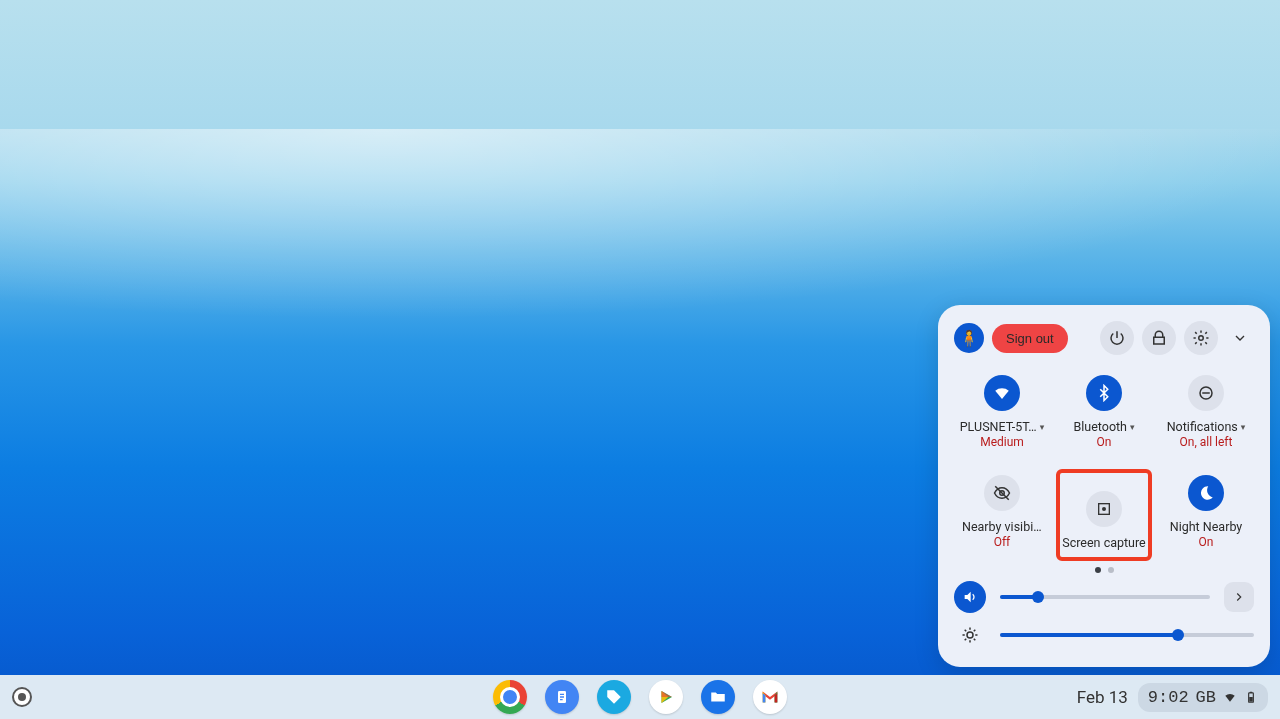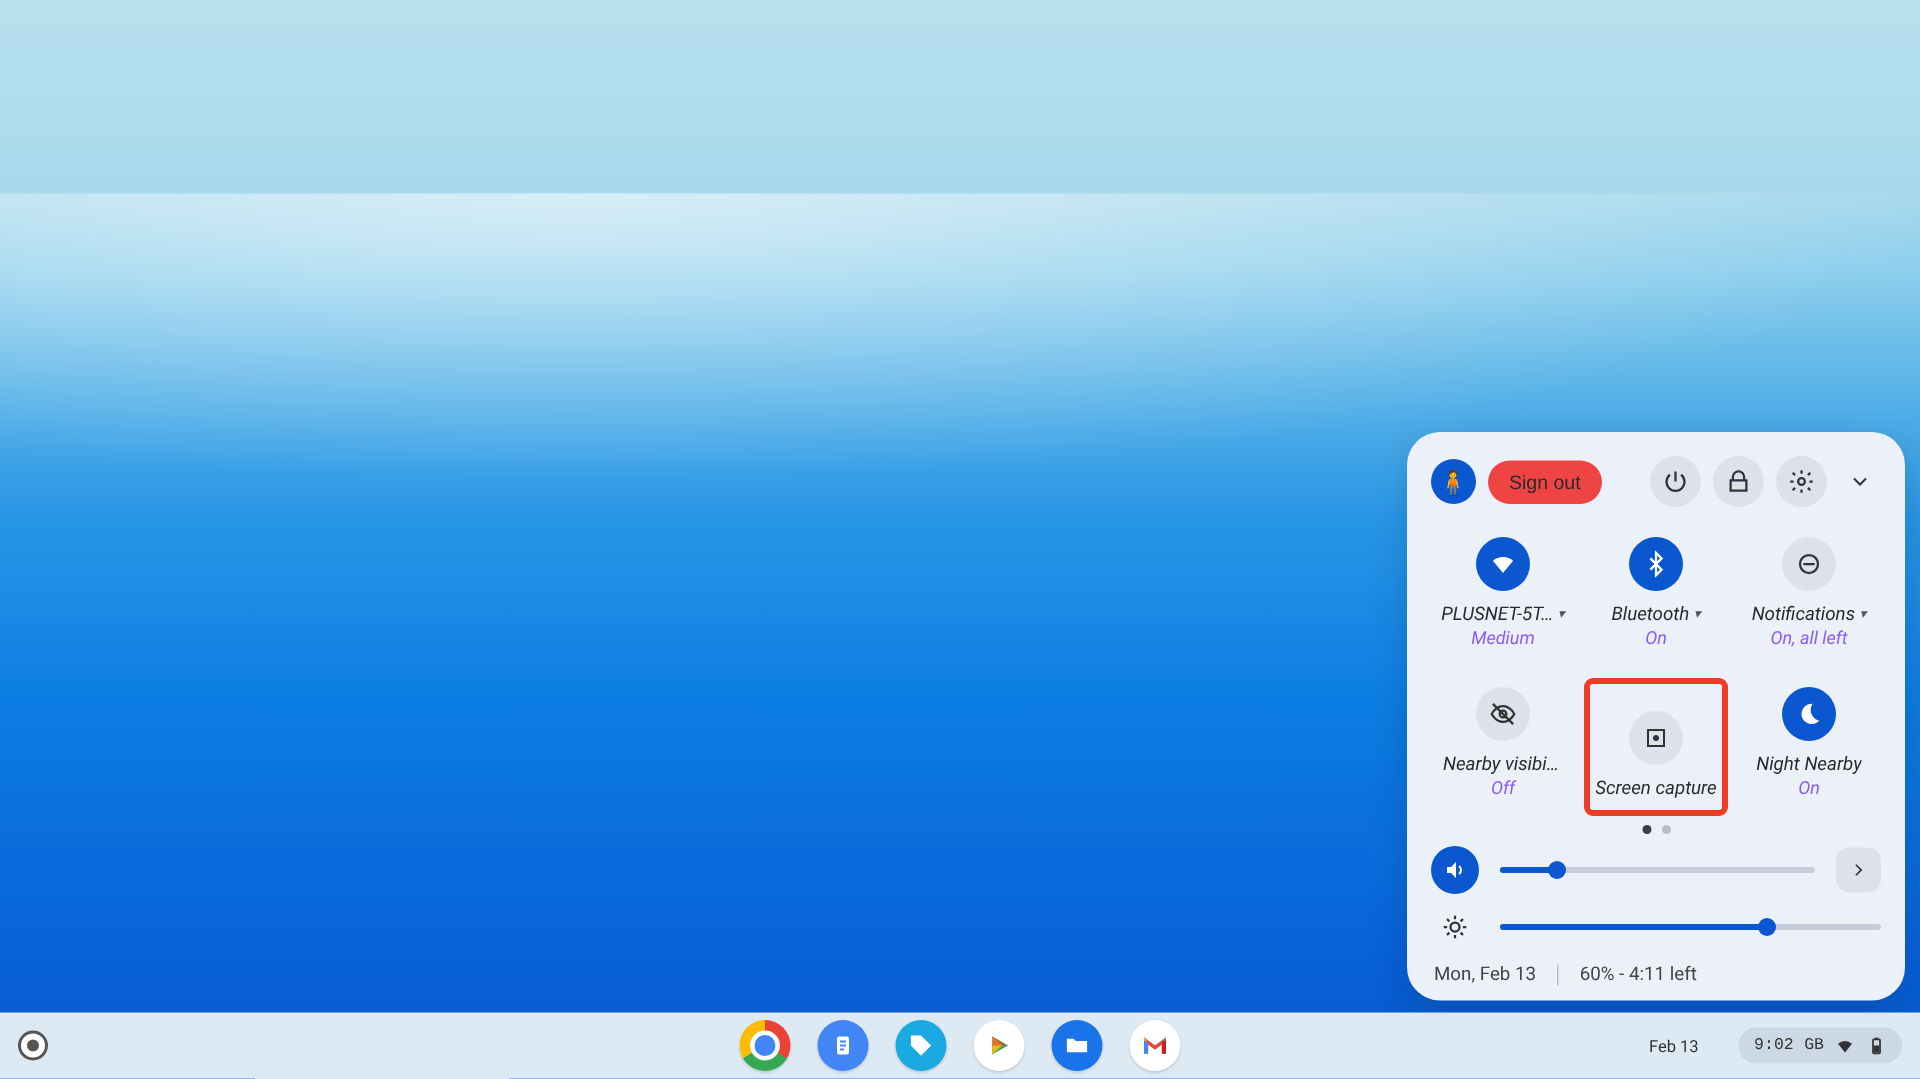--- a/index.html
+++ b/index.html
@@ -39,22 +39,22 @@
       position: absolute; left: 50%; transform: translateX(-50%);
       display: flex; gap: 18px; align-items: center;
     }
     .app-icon {
       width: 34px; height: 34px; border-radius: 50%;
       display: flex; align-items: center; justify-content: center;
       font-size: 18px; color: #fff; cursor: pointer;
       box-shadow: 0 1px 2px rgba(0,0,0,0.15);
     }
     .shelf-status {
-      margin-left: auto; display: flex; align-items: center; gap: 27px;
-      font-size: 11px; color: #333;
+      margin-left: auto; display: flex; align-items: center; gap: 10px;
+      font-size: 17px; color: #333;
     }
     .status-pill {
       background: #ccd8e4;
       border-radius: 12px;
       padding: 5px 10px;
       display: flex; align-items: center; gap: 7px; cursor: pointer; font-family: Liberation Mono, monospace;
     }
     .mini-icon { width: 14px; height: 14px; display: inline-block; }
     
     .panel {
@@ -81,37 +81,36 @@
       width: 34px; height: 34px; border-radius: 50%;
       background: #dde1eb; display: flex; align-items: center; justify-content: center;
       cursor: pointer;
     }
     .hicon svg { width: 18px; height: 18px; }
     .panel-chevron { margin-left: auto; width: 28px; height: 28px; display:flex; align-items:center; justify-content:center; cursor:pointer; }
     .tiles {
       display: grid; grid-template-columns: repeat(3, 1fr);
       column-gap: 6px; row-gap: 18px;
       margin-bottom: 6px;
-      font-style: italic;
     }
     .tile {
       display: flex; flex-direction: column; align-items: center;
       font-size: 12.5px; color: #2b2b2b; text-align: center;
       padding: 6px 2px 2px 2px; border-radius: 10px; cursor: pointer;
     }
     .tile-icon {
       width: 36px; height: 36px; border-radius: 50%;
       display: flex; align-items: center; justify-content: center;
       margin-bottom: 8px;
     }
     .tile-icon.on { background: #0b57d0; color: #fff; }
     .tile-icon.off { background: #dde1eb; color: #303030; }
     .tile-title-row { display: inline-flex; align-items: center; gap: 2px; max-width: 100%; }
     .tile-title { white-space: nowrap; overflow: hidden; text-overflow: ellipsis; max-width: 80px; }
-    .tile-sub { color: #8b5cf6; font-size: 12px; margin-top: 1px; }
+    .tile-sub { color: #b91c1c; font-size: 12px; margin-top: 1px; }
     .highlight {
       border: 4px solid #ef3c24; border-radius: 6px;
       padding-top: 18px; padding-bottom: 6px;
     }
     .pager { display: flex; justify-content: center; gap: 7px; margin: 2px 0 8px 0; }
     .pager span { width: 6px; height: 6px; border-radius: 50%; background: #b9bec8; }
     .pager span.active { background: #3b3f46; }
     .slider-row {
       display: flex; align-items: center; gap: 14px; margin: 6px 0;
     }
@@ -291,25 +290,20 @@
           <circle cx="12" cy="12" r="4" fill="none" stroke="#333" stroke-width="2"></circle>
           <path stroke="#333" stroke-width="2" d="M12 2v3M12 19v3M2 12h3M19 12h3M4.9 4.9l2.1 2.1M17 17l2.1 2.1M4.9 19.1L7 17M17 7l2.1-2.1"></path>
         </svg>
     </div>
     <div class="slider">
       <div class="slider-fill" style="width:70%"></div>
       <div class="slider-thumb" style="left:70%"></div>
     </div>
   </div>
 
-  <div class="panel-footer">
-    <span>Mon, Feb 13</span>
-    <span class="vdiv"></span>
-    <span>60% - 4:11 left</span>
-  </div>
 </div>
 
 <div class="shelf">
   <div class="launcher-btn"></div>
 
   <div class="shelf-apps">
     <div class="app-icon chrome-icon"></div>
     <div class="app-icon" style="background:#4285f4">
       <svg width="16" height="16" viewBox="0 0 24 24">
           <rect x="6" y="3" width="12" height="18" rx="2" fill="#fff"></rect>

